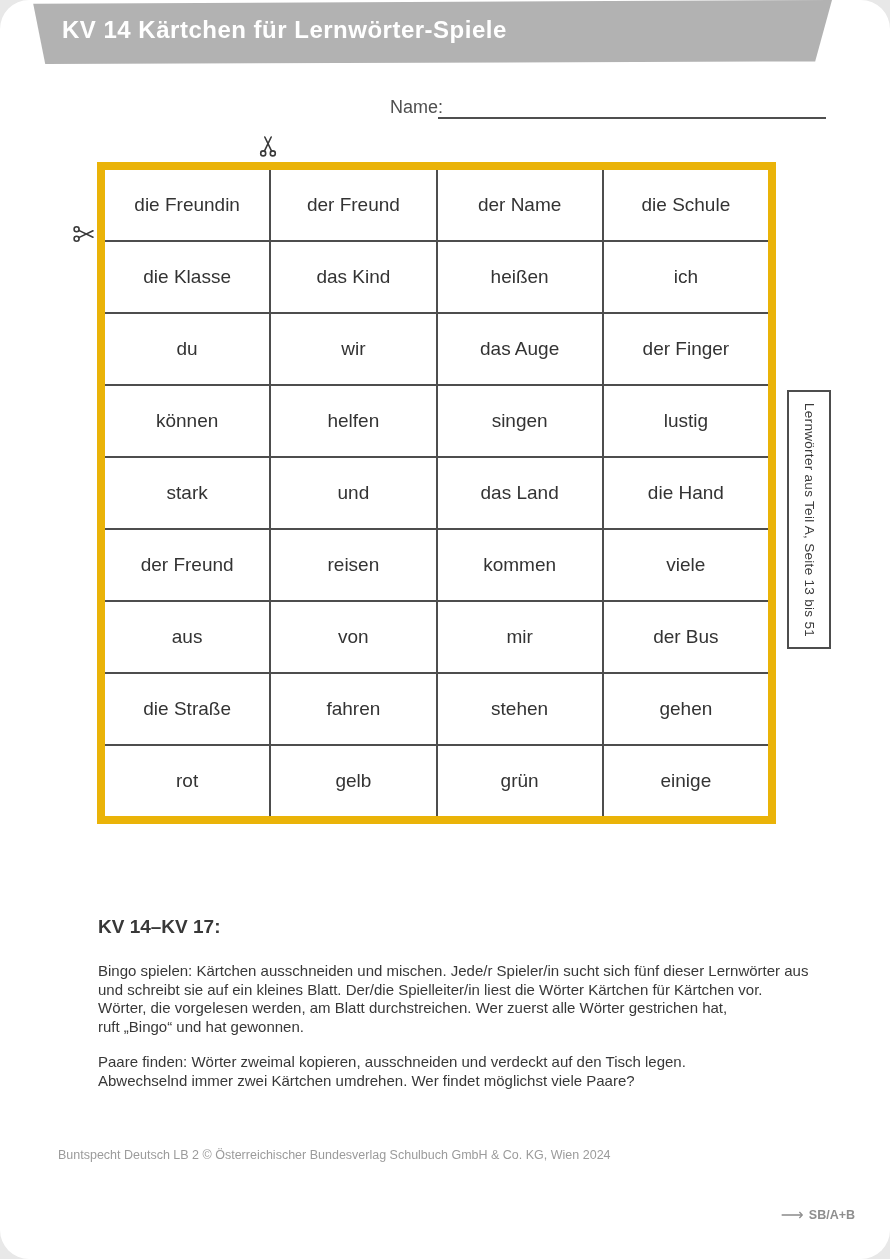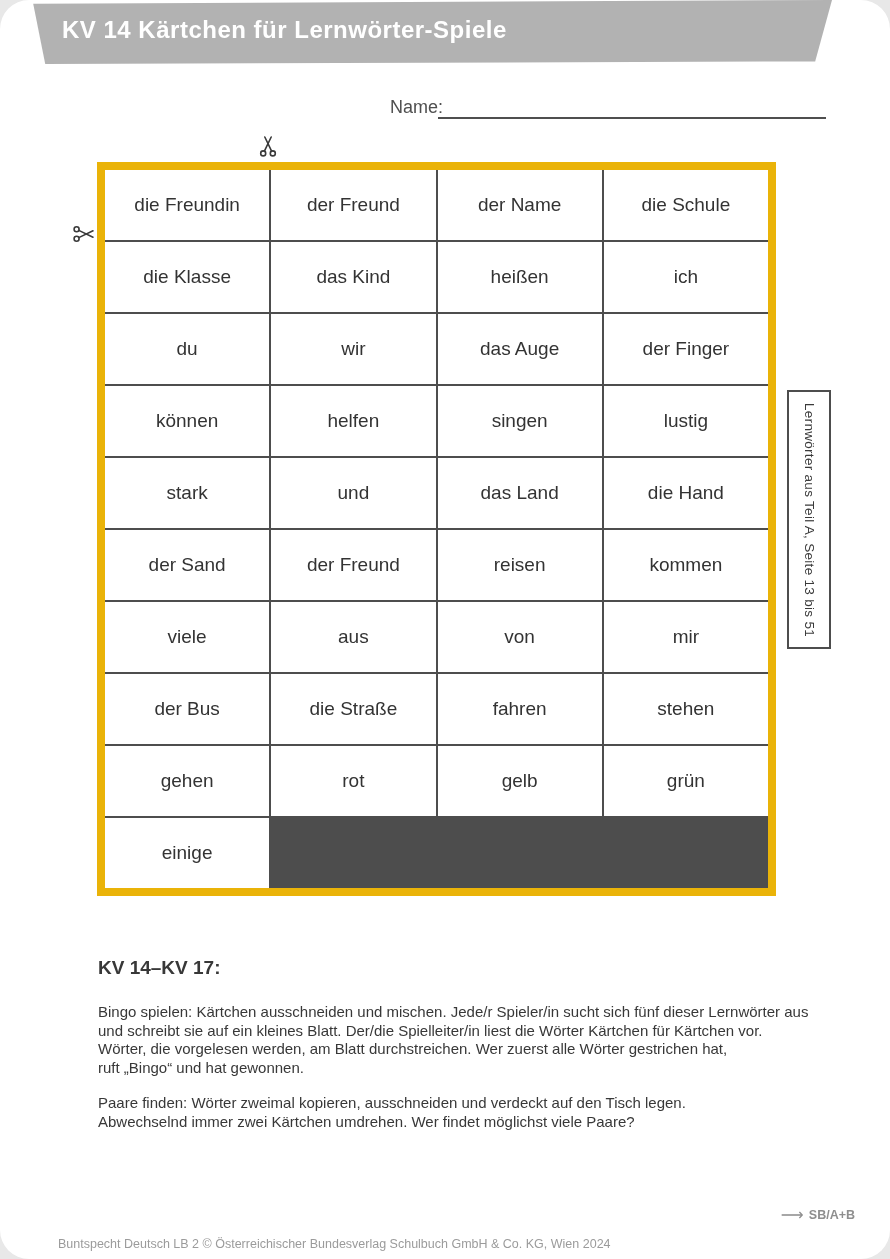--- a/index.html
+++ b/index.html
@@ -46,28 +46,28 @@
     position:absolute;left:787px;top:390px;width:44px;height:259px;
     box-sizing:border-box;border:2.5px solid #4d4d4d;background:#ffffff;
   }
   .side-label-text{
     position:absolute;left:50%;top:50%;
     transform:translate(-50%,-50%) rotate(90deg);
     white-space:nowrap;font-size:13.5px;color:#3a3a3a;letter-spacing:0.3px;
   }
   
   .instructions{position:absolute;left:98px;top:916px;width:724px;color:#383838;}
-  .instr-heading{font-size:19px;font-weight:bold;margin-top:41px;}
+  .instr-heading{font-size:19px;font-weight:bold;}
   .para{margin-top:24px;font-size:15px;line-height:18.5px;}
   .para + .para{margin-top:17px;}
   .para-label{font-weight:normal;}
   .para-text{white-space:pre-line;}
   
   .footer-left{
-    position:absolute;left:58px;top:1237px;font-size:12.5px;color:#9b9b9b;
+    position:absolute;left:58px;top:1148px;font-size:12.5px;color:#9b9b9b;
   }
   .footer-right{
     position:absolute;right:35px;top:1208px;font-size:12.5px;font-weight:bold;
     color:#8e8e8e;display:flex;align-items:center;gap:5px;
   }
   .footer-arrow{font-size:16px;font-weight:normal;line-height:12px;}
 </style>
 </head>
 <body>
 
@@ -111,21 +111,20 @@
     <div class="cell">das Auge</div>
     <div class="cell">der Finger</div>
     <div class="cell">können</div>
     <div class="cell">helfen</div>
     <div class="cell">singen</div>
     <div class="cell">lustig</div>
     <div class="cell">stark</div>
     <div class="cell">und</div>
     <div class="cell">das Land</div>
     <div class="cell">die Hand</div>
-    <div class="cell">der Sand</div>
     <div class="cell">der Freund</div>
     <div class="cell">reisen</div>
     <div class="cell">kommen</div>
     <div class="cell">viele</div>
     <div class="cell">aus</div>
     <div class="cell">von</div>
     <div class="cell">mir</div>
     <div class="cell">der Bus</div>
     <div class="cell">die Straße</div>
     <div class="cell">fahren</div>

